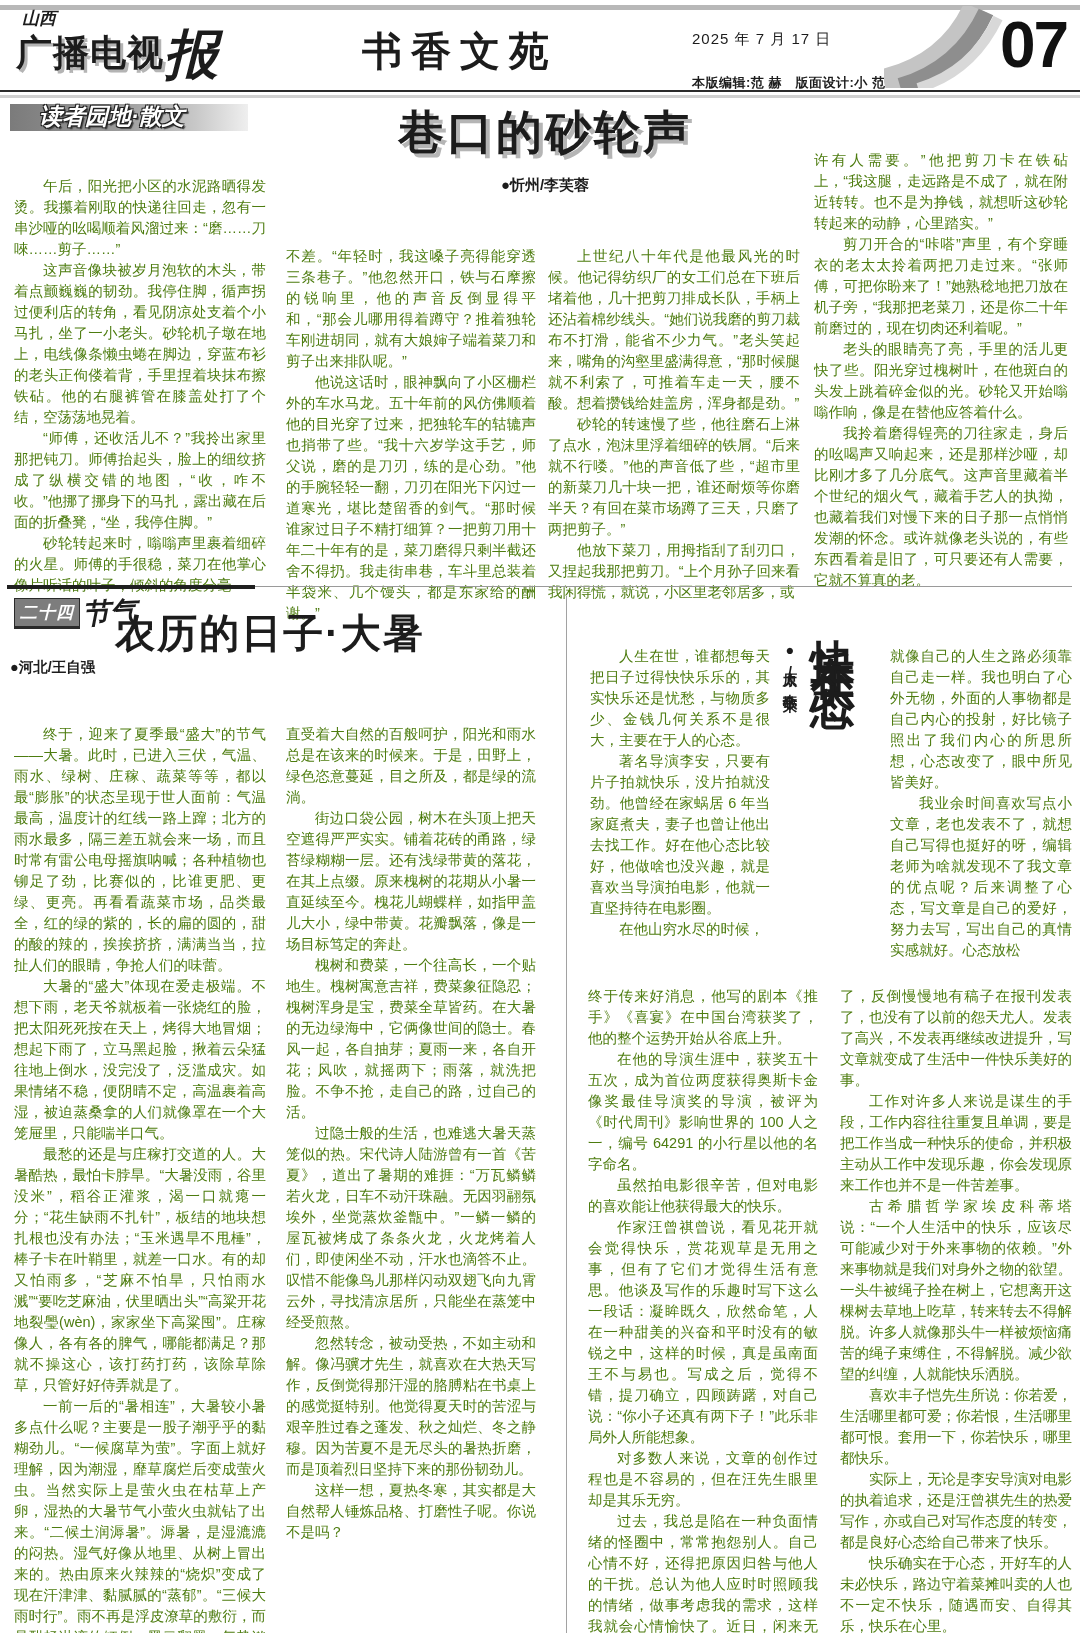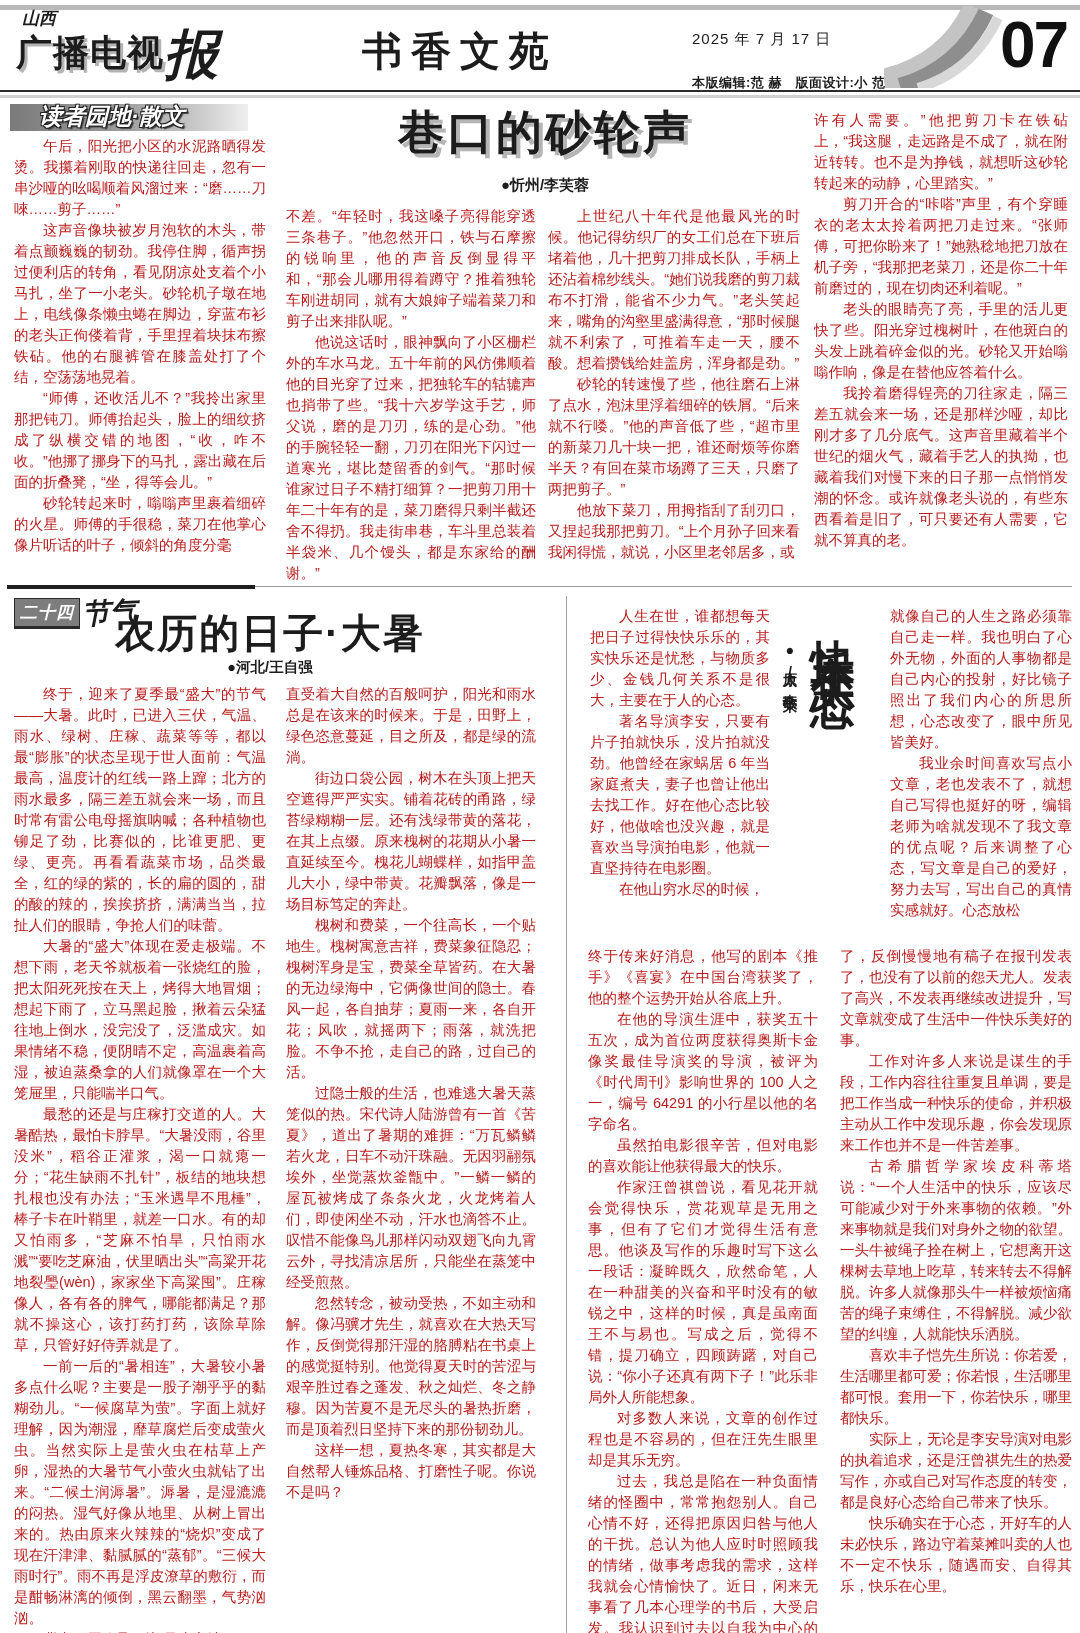--- a/index.html
+++ b/index.html
@@ -28,28 +28,28 @@
   
   .sep-thick{left:7px;top:585px;width:248px;height:4px;background:#1f1f1f;}
   .sep-thin{left:255px;top:586px;width:817px;height:1px;background:#9a9a9a;}
   .vrule{left:566px;top:596px;width:1px;height:1037px;background:#a2a2a2;}
   
   .a2-tag{left:14px;top:598px;height:32px;display:flex;align-items:flex-start;}
   .tag-box{background:#7d7d7d;border:1px solid #2a2a2a;border-bottom:3px solid #2a2a2a;color:#fff;
     font-size:17px;font-style:italic;font-weight:bold;padding:2px 5px 2px 5px;letter-spacing:1px;}
   .tag-script{font-size:28px;font-style:italic;font-weight:900;margin:-4px 0 0 2px;transform:rotate(-3deg);}
   .a2-title{left:10px;top:606px;width:520px;text-align:center;font-size:40px;font-weight:900;letter-spacing:2px;}
-  .a2-author{left:10px;top:658px;width:520px;text-align:center;font-size:14.5px;font-weight:bold;}
+  .a2-author{left:10px;top:658px;width:520px;font-size:14.5px;font-weight:bold;}
   
   .a3-title-v{left:804px;top:604px;height:345px;writing-mode:vertical-rl;text-orientation:upright;
     font-size:44px;font-weight:900;letter-spacing:9px;}
   .a3-author-v{left:780px;top:642px;height:230px;writing-mode:vertical-rl;text-orientation:upright;
     font-size:14.5px;font-weight:bold;letter-spacing:2px;}
   
-  .col{position:absolute;font-size:14.5px;line-height:21px;text-align:justify;color:#b91c1c;overflow:hidden;}
+  .col{position:absolute;font-size:14.5px;line-height:21px;text-align:justify;color:#4d7c0f;overflow:hidden;margin-top:40px;}
   .col p{margin:0;text-indent:2em;}
   .col p.cont{text-indent:0;}
   .a1c1{left:14px;top:136px;width:252px;height:448px;}
   .a1c2{left:286px;top:206px;width:250px;height:376px;}
   .a1c3{left:548px;top:206px;width:252px;height:376px;}
   .a1c4{left:814px;top:110px;width:254px;height:472px;}
   .a2c1{left:14px;top:684px;width:252px;height:949px;}
   .a2c2{left:286px;top:684px;width:250px;height:949px;}
   .a3c1t{left:590px;top:606px;width:180px;height:340px;}
   .a3c2t{left:890px;top:606px;width:182px;height:340px;}
@@ -89,37 +89,37 @@
   <div class="abs ribbon">
     <span>读者园地·散文</span>
   </div>
 
   <div class="abs a1-author">●忻州/李芙蓉</div>
   <div class="abs a1-title">巷口的砂轮声</div>
 
   <div class="col a1c1">
     <p>午后，阳光把小区的水泥路晒得发烫。我攥着刚取的快递往回走，忽有一串沙哑的吆喝顺着风溜过来：“磨……刀唻……剪子……”</p>
     <p>这声音像块被岁月泡软的木头，带着点颤巍巍的韧劲。我停住脚，循声拐过便利店的转角，看见阴凉处支着个小马扎，坐了一小老头。砂轮机子墩在地上，电线像条懒虫蜷在脚边，穿蓝布衫的老头正佝偻着背，手里捏着块抹布擦铁砧。他的右腿裤管在膝盖处打了个结，空荡荡地晃着。</p>
-    <p>“师傅，还收活儿不？”我拎出家里那把钝刀。师傅抬起头，脸上的细纹挤成了纵横交错的地图，“收，咋不收。”他挪了挪身下的马扎，露出藏在后面的折叠凳，“坐，得等会儿。”</p>
+    <p>“师傅，还收活儿不？”我拎出家里那把钝刀。师傅抬起头，脸上的细纹挤成了纵横交错的地图，“收，咋不收。”他挪了挪身下的马扎，露出藏在后面的折叠凳，“坐，我停住脚。”</p>
     <p>砂轮转起来时，嗡嗡声里裹着细碎的火星。师傅的手很稳，菜刀在他掌心像片听话的叶子，倾斜的角度分毫</p>
   </div>
   <div class="col a1c2">
     <p class="cont">不差。“年轻时，我这嗓子亮得能穿透三条巷子。”他忽然开口，铁与石摩擦的锐响里，他的声音反倒显得平和，“那会儿哪用得着蹲守？推着独轮车刚进胡同，就有大娘婶子端着菜刀和剪子出来排队呢。”</p>
     <p>他说这话时，眼神飘向了小区栅栏外的车水马龙。五十年前的风仿佛顺着他的目光穿了过来，把独轮车的轱辘声也捎带了些。“我十六岁学这手艺，师父说，磨的是刀刃，练的是心劲。”他的手腕轻轻一翻，刀刃在阳光下闪过一道寒光，堪比楚留香的剑气。“那时候谁家过日子不精打细算？一把剪刀用十年二十年有的是，菜刀磨得只剩半截还舍不得扔。我走街串巷，车斗里总装着半袋米、几个馒头，都是东家给的酬谢。”</p>
   </div>
   <div class="col a1c3">
     <p>上世纪八十年代是他最风光的时候。他记得纺织厂的女工们总在下班后堵着他，几十把剪刀排成长队，手柄上还沾着棉纱线头。“她们说我磨的剪刀裁布不打滑，能省不少力气。”老头笑起来，嘴角的沟壑里盛满得意，“那时候腿就不利索了，可推着车走一天，腰不酸。想着攒钱给娃盖房，浑身都是劲。”</p>
     <p>砂轮的转速慢了些，他往磨石上淋了点水，泡沫里浮着细碎的铁屑。“后来就不行喽。”他的声音低了些，“超市里的新菜刀几十块一把，谁还耐烦等你磨半天？有回在菜市场蹲了三天，只磨了两把剪子。”</p>
     <p>他放下菜刀，用拇指刮了刮刃口，又捏起我那把剪刀。“上个月孙子回来看我闲得慌，就说，小区里老邻居多，或</p>
   </div>
   <div class="col a1c4">
     <p class="cont">许有人需要。”他把剪刀卡在铁砧上，“我这腿，走远路是不成了，就在附近转转。也不是为挣钱，就想听这砂轮转起来的动静，心里踏实。”</p>
     <p>剪刀开合的“咔嗒”声里，有个穿睡衣的老太太拎着两把刀走过来。“张师傅，可把你盼来了！”她熟稔地把刀放在机子旁，“我那把老菜刀，还是你二十年前磨过的，现在切肉还利着呢。”</p>
     <p>老头的眼睛亮了亮，手里的活儿更快了些。阳光穿过槐树叶，在他斑白的头发上跳着碎金似的光。砂轮又开始嗡嗡作响，像是在替他应答着什么。</p>
-    <p>我拎着磨得锃亮的刀往家走，隔三差五就会来一场，还是那样沙哑，却比刚才多了几分底气。这声音里藏着半个世纪的烟火气，藏着手艺人的执拗，也藏着我们对慢下来的日子那一点悄悄发潮的怀念。或许就像老头说的，有些东西看着是旧了，可只要还有人需要，它就不算真的老。</p>
+    <p>我拎着磨得锃亮的刀往家走，身后的吆喝声又响起来，还是那样沙哑，却比刚才多了几分底气。这声音里藏着半个世纪的烟火气，藏着手艺人的执拗，也藏着我们对慢下来的日子那一点悄悄发潮的怀念。或许就像老头说的，有些东西看着是旧了，可只要还有人需要，它就不算真的老。</p>
   </div>
 
   <div class="abs sep-thick"></div>
   <div class="abs sep-thin"></div>
   <div class="abs vrule"></div>
 
   <div class="abs a2-tag">
     <span class="tag-box">二十四</span>
     <span class="tag-script">节气</span>
   </div>

